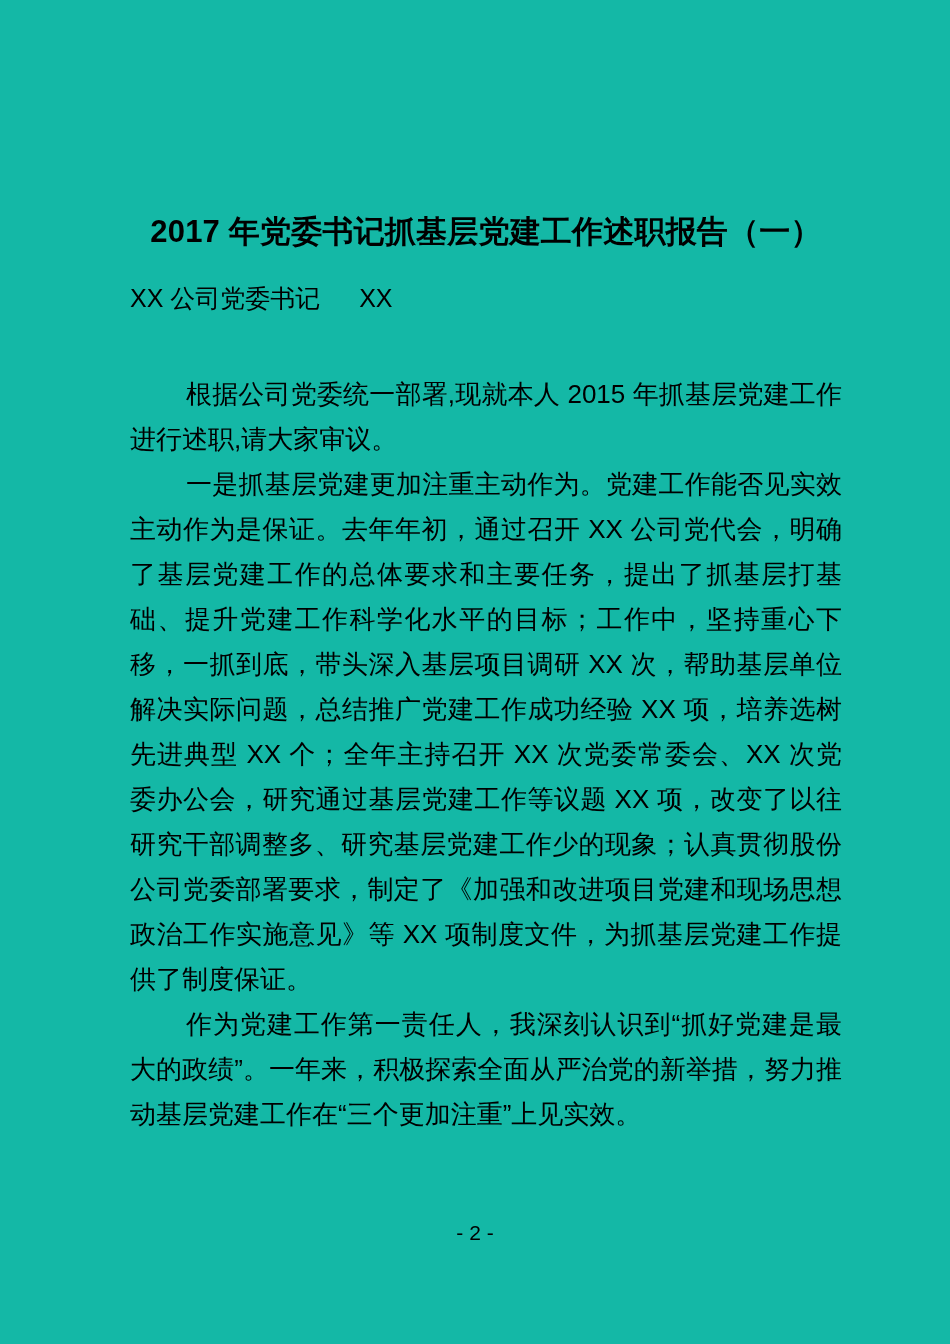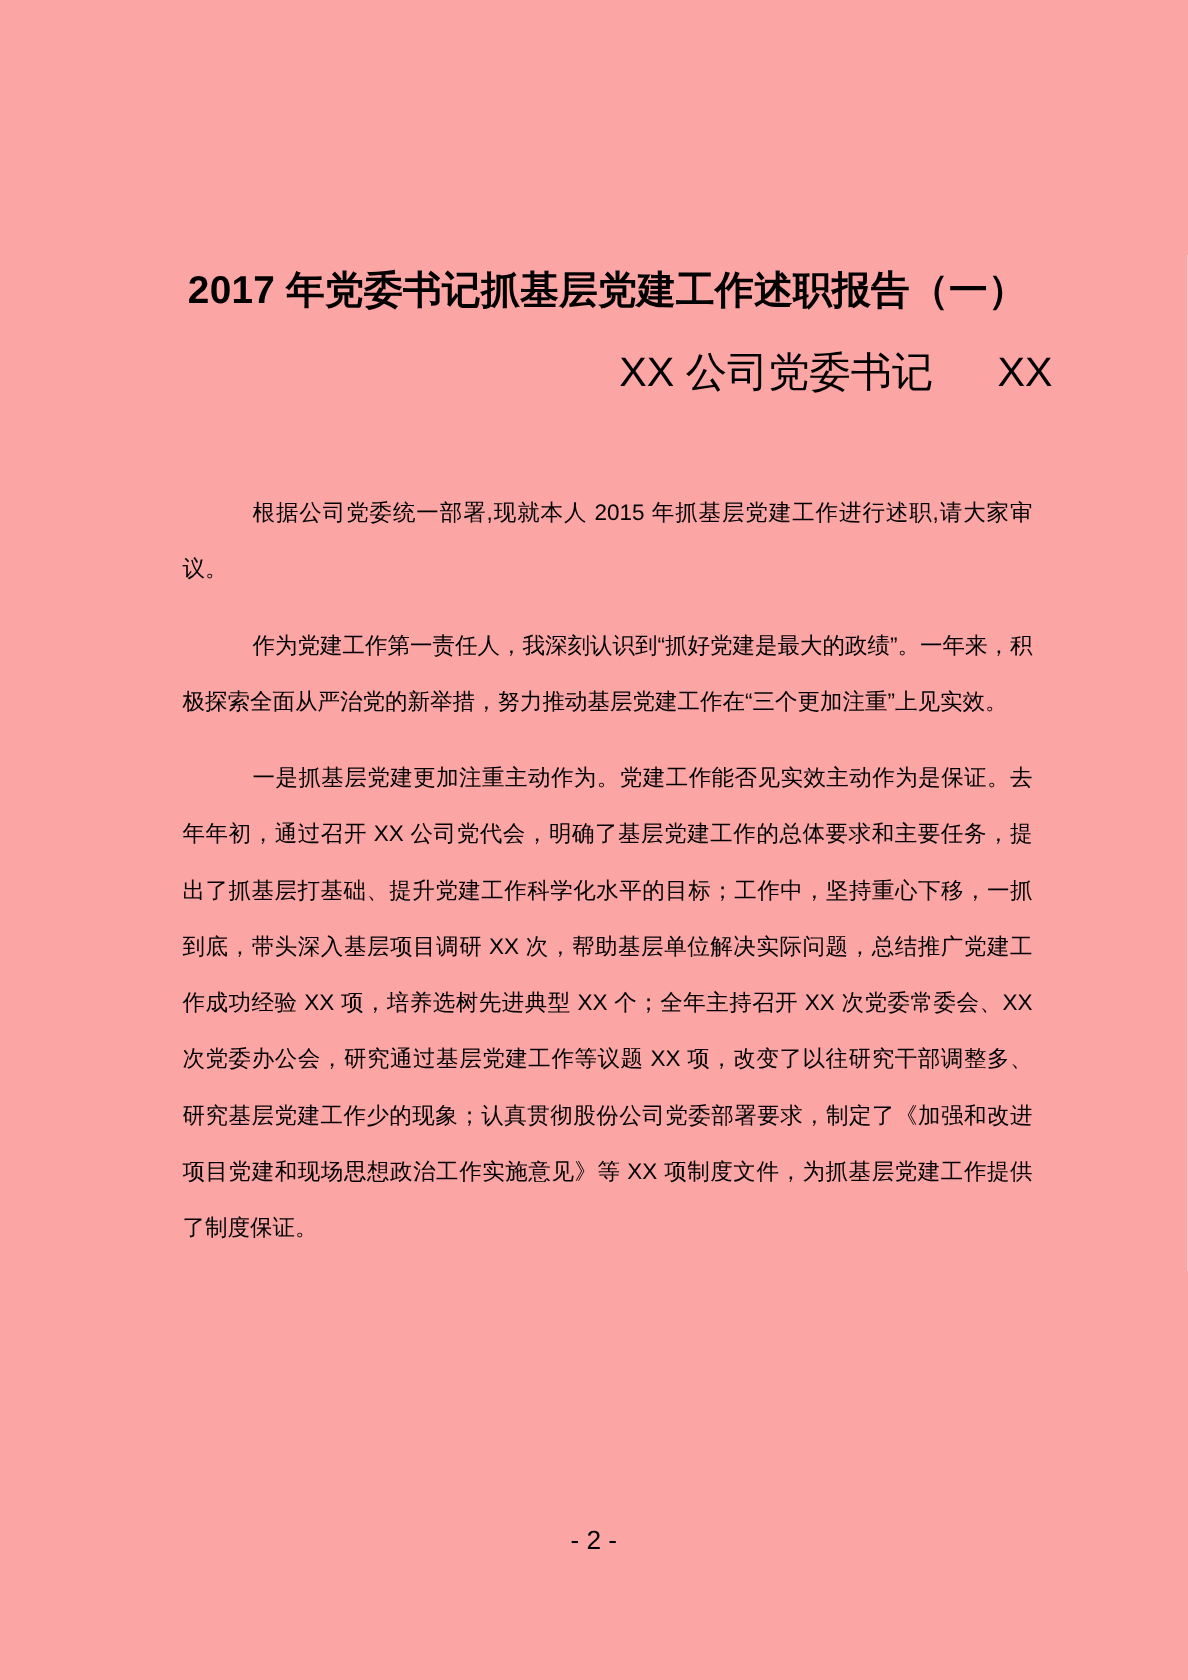--- a/index.html
+++ b/index.html
@@ -14,21 +14,21 @@
     font-family: "Liberation Sans", "DejaVu Sans", sans-serif;
     color: #000000;
     overflow: hidden;
   }
   .page {
     position: absolute;
     left: 0;
     top: 0;
     width: 950px;
     height: 1344px;
-    background: #fca5a5;
+    background: #14b8a6;
   }
   .content {
     position: absolute;
     left: 130px;
     top: 0;
     width: 712px;
   }
   .doc-title {
     margin: 0;
     padding: 0;
@@ -43,36 +43,36 @@
     text-align: center;
     white-space: nowrap;
   }
   .doc-subtitle {
     margin: 0;
     padding: 0;
     position: absolute;
     left: 0;
     top: 280px;
     width: 712px;
-    font-size: 33px;
+    font-size: 25px;
     font-weight: normal;
     line-height: 36px;
-    text-align: right;
+    text-align: left;
     white-space: pre;
   }
   .body-flow {
     position: absolute;
     left: 0;
     top: 372px;
     width: 712px;
   }
   .para {
-    margin: 16px;
+    margin: 0;
     padding: 0;
-    font-size: 18px;
+    font-size: 26px;
     font-weight: normal;
     line-height: 45px;
     text-align: justify;
     text-justify: inter-ideograph;
     text-indent: 56px;
     word-break: break-all;
   }
   .page-number {
     position: absolute;
     left: 0;
@@ -90,21 +90,21 @@
 <div class="page">
 
   <div class="content">
 
     <h1 class="doc-title">2017 年党委书记抓基层党建工作述职报告（一）</h1>
 
     <div class="doc-subtitle">XX 公司党委书记　  XX</div>
 
     <div class="body-flow">
       <p class="para">根据公司党委统一部署,现就本人 2015 年抓基层党建工作进行述职,请大家审议。</p>
+      <p class="para">一是抓基层党建更加注重主动作为。党建工作能否见实效主动作为是保证。去年年初，通过召开 XX 公司党代会，明确了基层党建工作的总体要求和主要任务，提出了抓基层打基础、提升党建工作科学化水平的目标；工作中，坚持重心下移，一抓到底，带头深入基层项目调研 XX 次，帮助基层单位解决实际问题，总结推广党建工作成功经验 XX 项，培养选树先进典型 XX 个；全年主持召开 XX 次党委常委会、XX 次党委办公会，研究通过基层党建工作等议题 XX 项，改变了以往研究干部调整多、研究基层党建工作少的现象；认真贯彻股份公司党委部署要求，制定了《加强和改进项目党建和现场思想政治工作实施意见》等 XX 项制度文件，为抓基层党建工作提供了制度保证。</p>
       <p class="para">作为党建工作第一责任人，我深刻认识到“抓好党建是最大的政绩”。一年来，积极探索全面从严治党的新举措，努力推动基层党建工作在“三个更加注重”上见实效。</p>
-      <p class="para">一是抓基层党建更加注重主动作为。党建工作能否见实效主动作为是保证。去年年初，通过召开 XX 公司党代会，明确了基层党建工作的总体要求和主要任务，提出了抓基层打基础、提升党建工作科学化水平的目标；工作中，坚持重心下移，一抓到底，带头深入基层项目调研 XX 次，帮助基层单位解决实际问题，总结推广党建工作成功经验 XX 项，培养选树先进典型 XX 个；全年主持召开 XX 次党委常委会、XX 次党委办公会，研究通过基层党建工作等议题 XX 项，改变了以往研究干部调整多、研究基层党建工作少的现象；认真贯彻股份公司党委部署要求，制定了《加强和改进项目党建和现场思想政治工作实施意见》等 XX 项制度文件，为抓基层党建工作提供了制度保证。</p>
     </div>
 
   </div>
 
   <div class="page-number">- 2 -</div>
 
 </div>
 
 </body></html>

